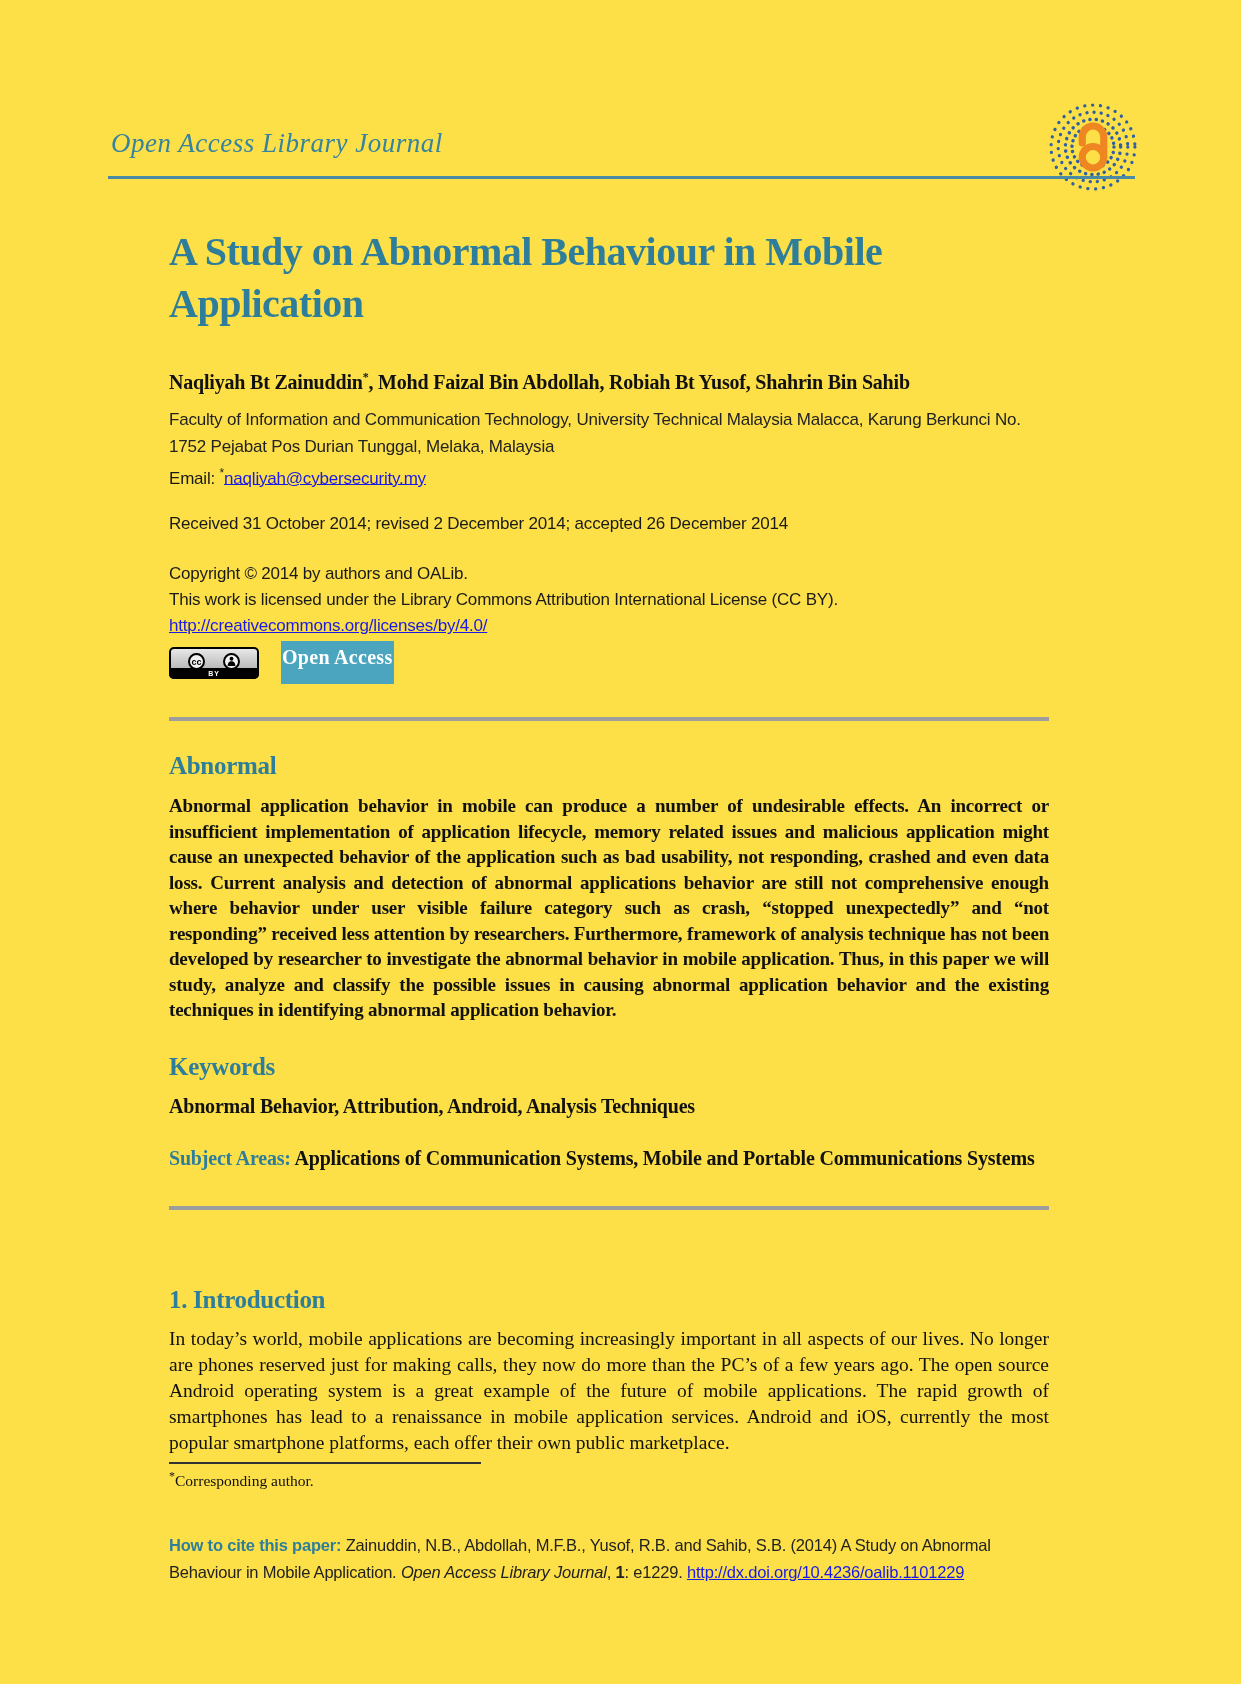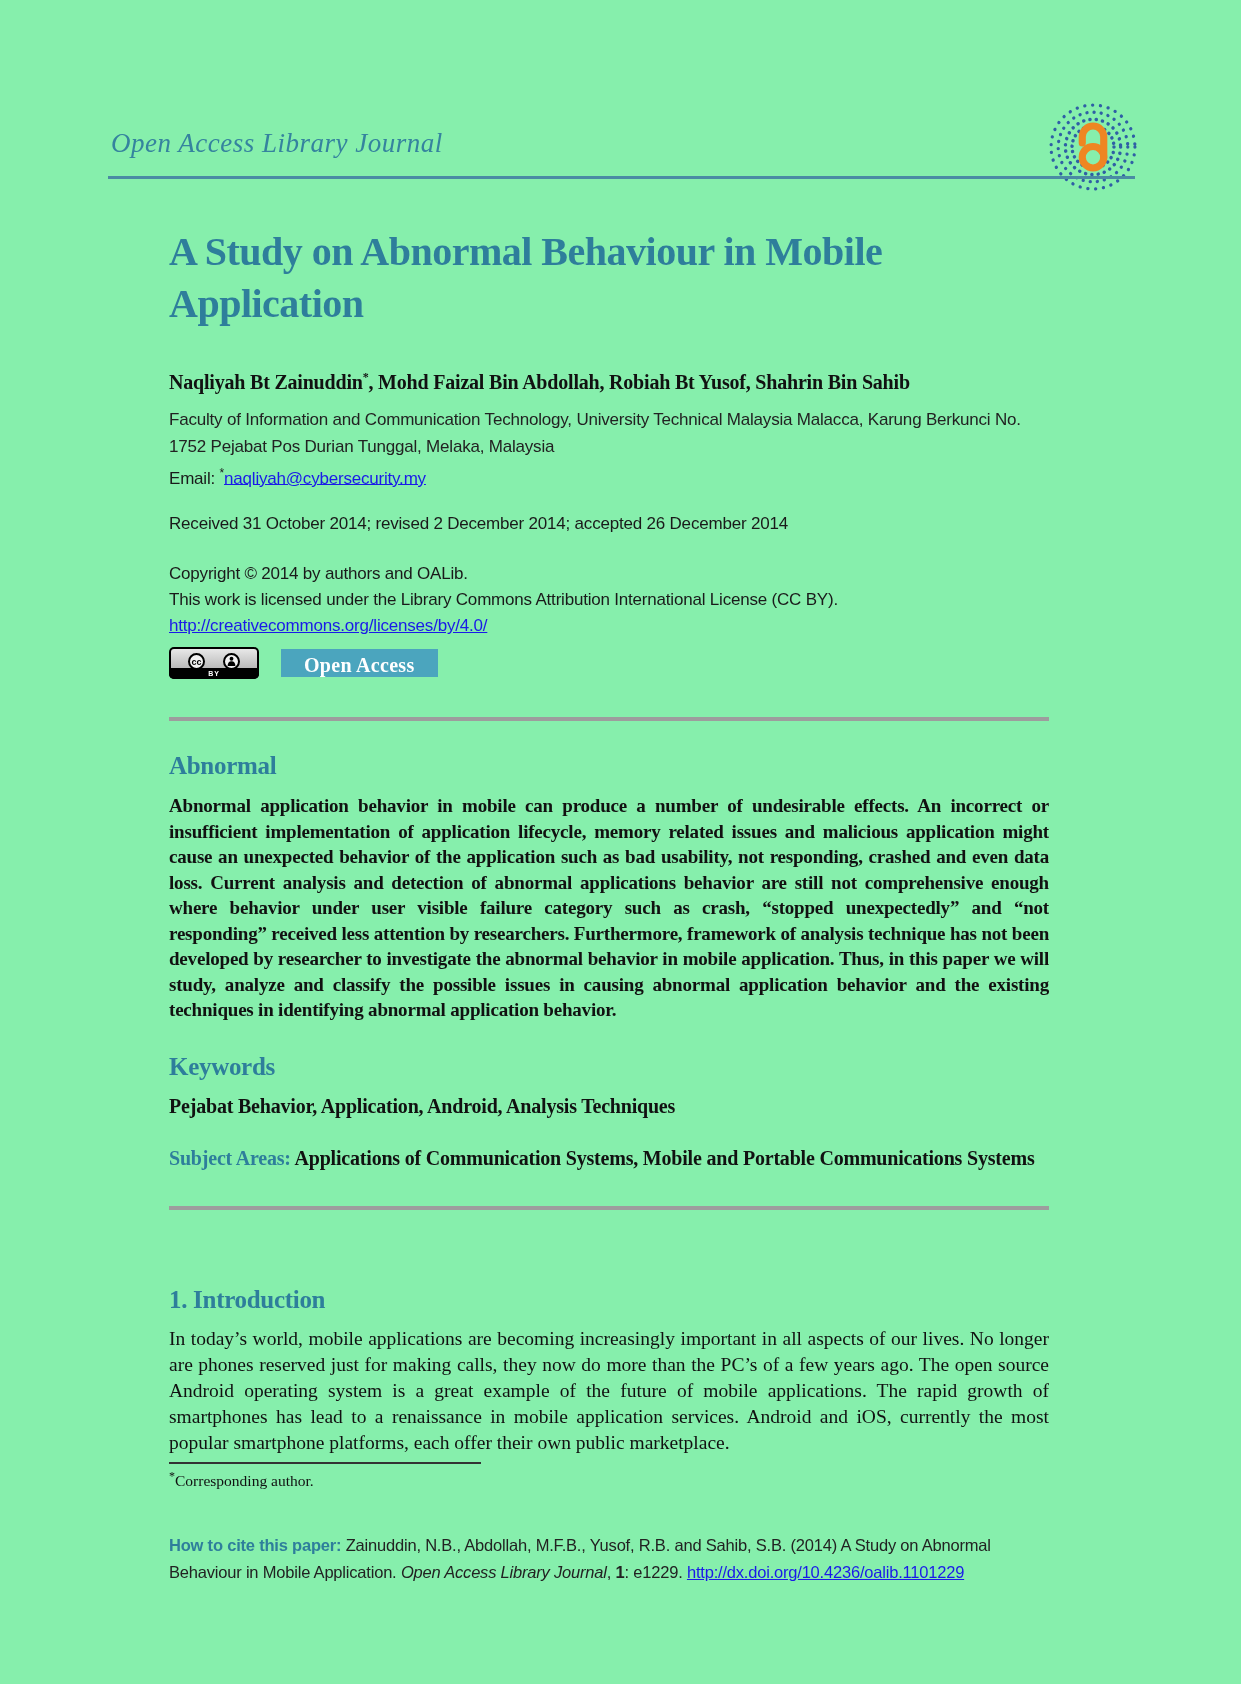--- a/index.html
+++ b/index.html
@@ -1,18 +1,18 @@
 <!DOCTYPE html>
 <html><head>
 <meta charset="utf-8">
 <style>
   * { margin:0; padding:0; box-sizing:border-box; }
   html,body { background:#ffffff; }
   .page {
-    position:relative; width:1241px; height:1684px; background:#86efac;
+    position:relative; width:1241px; height:1684px; background:#fde047;
     overflow:hidden; font-family:"Liberation Sans", sans-serif; color:#1a1a1a;
   }
 
   
   .hdr { position:relative; height:180px; }
   .journal-name {
     position:absolute; left:111px; top:128px;
     font-family:"Liberation Serif", serif; font-style:italic;
     font-size:27px; color:#35839e; letter-spacing:0.5px;
   }
@@ -55,21 +55,21 @@
     width:17px; height:17px; border:2px solid #000; border-radius:50%; background:#f2f2f2;
     display:flex; align-items:center; justify-content:center;
     font-weight:bold; font-size:9px; color:#000; font-family:"Liberation Sans",sans-serif;
   }
   .cc-strip {
     position:absolute; left:0; right:0; bottom:0; height:11px; background:#000;
     color:#fff; font-size:7px; line-height:11px; text-align:center; letter-spacing:1px;
     font-weight:bold;
   }
   .oa-badge {
-    height:28px; padding:0 23px; background:#4ba5be; color:#fff;
+    height:43px; padding:0 1px; background:#4ba5be; color:#fff;
     font-family:"Liberation Serif", serif; font-weight:bold; font-size:20px;
     line-height:32px; letter-spacing:0.3px;
   }
 
   .gray-rule { height:4px; background:#9d9d9d; }
   .rule-1 { margin-top:38px; }
   .rule-2 { margin-top:34px; }
 
   h2.sec {
     font-family:"Liberation Serif", serif; font-weight:bold; font-size:25px;
@@ -159,21 +159,21 @@
       </div>
       <div class="oa-badge">Open Access</div>
     </div>
 
     <div class="gray-rule rule-1"></div>
 
     <h2 class="sec abstract-h">Abnormal</h2>
     <p class="abstract-body">Abnormal application behavior in mobile can produce a number of undesirable effects. An incorrect or insufficient implementation of application lifecycle, memory related issues and malicious application might cause an unexpected behavior of the application such as bad usability, not responding, crashed and even data loss. Current analysis and detection of abnormal applications behavior are still not comprehensive enough where behavior under user visible failure category such as crash, “stopped unexpectedly” and “not responding” received less attention by researchers. Furthermore, framework of analysis technique has not been developed by researcher to investigate the abnormal behavior in mobile application. Thus, in this paper we will study, analyze and classify the possible issues in causing abnormal application behavior and the existing techniques in identifying abnormal application behavior.</p>
 
     <h2 class="sec keywords-h">Keywords</h2>
-    <p class="keywords-body">Pejabat Behavior, Application, Android, Analysis Techniques</p>
+    <p class="keywords-body">Abnormal Behavior, Attribution, Android, Analysis Techniques</p>
 
     <p class="subject-areas"><span class="lbl">Subject Areas: </span><span>Applications of Communication Systems, Mobile and Portable Communications Systems</span></p>
 
     <div class="gray-rule rule-2"></div>
 
     <h2 class="sec intro-h">1. Introduction</h2>
     <p class="intro-body">In today’s world, mobile applications are becoming increasingly important in all aspects of our lives. No longer are phones reserved just for making calls, they now do more than the PC’s of a few years ago. The open source Android operating system is a great example of the future of mobile applications. The rapid growth of smartphones has lead to a renaissance in mobile application services. Android and iOS, currently the most popular smartphone platforms, each offer their own public marketplace.</p>
 
     <div class="footnote">
       <div class="footnote-rule"></div>

